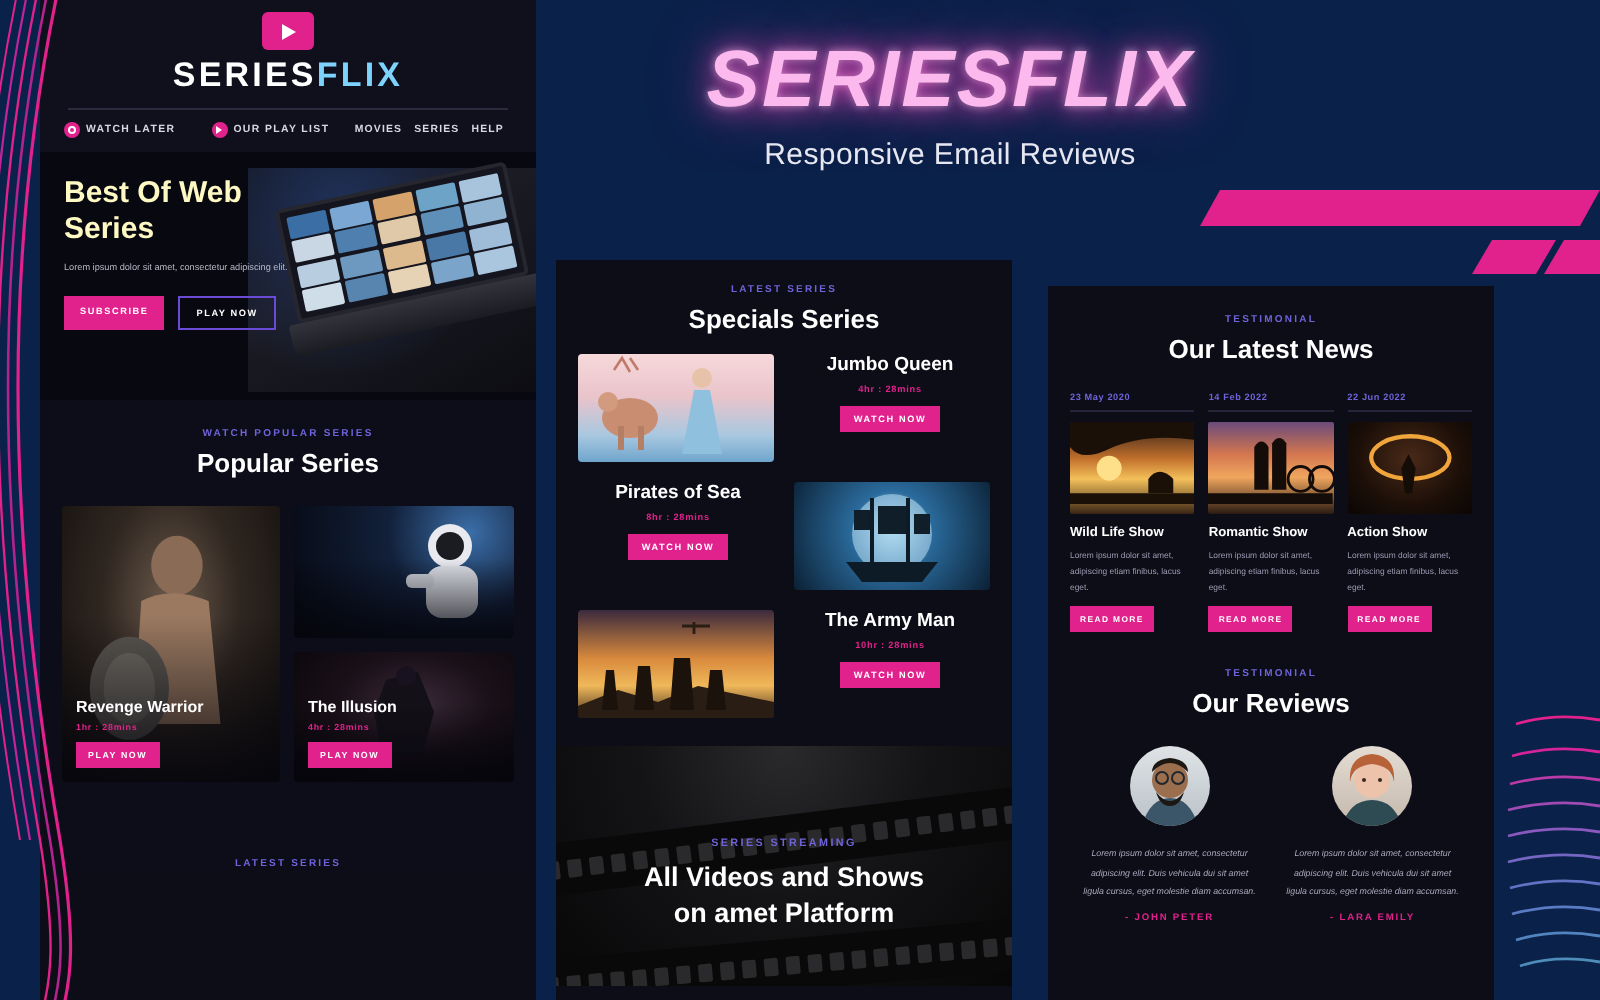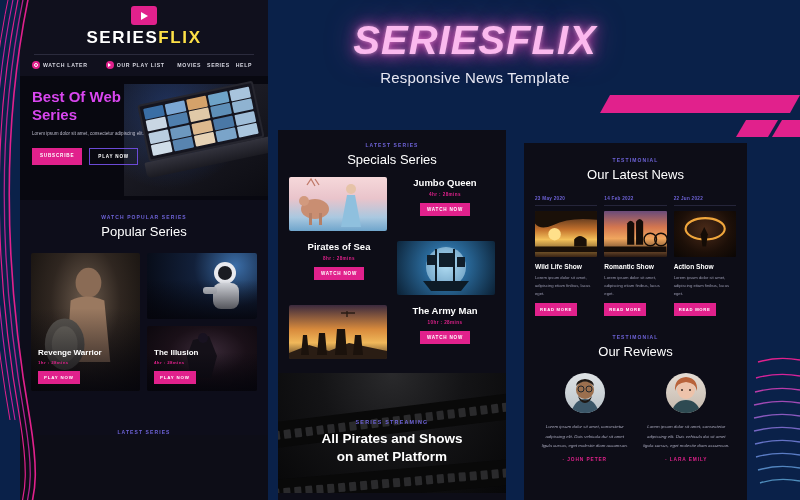--- a/index.html
+++ b/index.html
@@ -21,21 +21,21 @@
   
   #panel-left { left:20px; top:0px; width:248px; height:500px; }
   .lp-header { background:#10101d; padding:6px 0 0 0; }
   .logo-wrap { text-align:center; }
   .logo-badge {
     width:26px; height:19px; margin:0 auto 3px; background:#e1218c;
     border-radius:3px; display:flex; align-items:center; justify-content:center;
   }
   .logo-badge .tri { width:0;height:0;border-left:7px solid #fff;border-top:4px solid transparent;border-bottom:4px solid transparent; }
   .logo-text { font-size:17px; font-weight:bold; letter-spacing:1.6px; color:#fff; }
-  .logo-text .flix { color:#fde047; }
+  .logo-text .flix { color:#7dd3fc; }
   .logo-rule { height:1px; background:#2b2b3d; margin:6px 14px 0; }
   .nav { display:flex; align-items:center; padding:6px 8px 7px 8px; gap:0; }
   .nav-item { display:flex; align-items:center; gap:3px; font-size:5.2px; letter-spacing:.7px; color:#d8d8e2; font-weight:bold; }
   .nav-dot { width:8px;height:8px;border-radius:50%;background:#e1218c;display:flex;align-items:center;justify-content:center; }
   .nav-dot .tri2 { width:0;height:0;border-left:3px solid #fff;border-top:2px solid transparent;border-bottom:2px solid transparent; }
   .nav-dot .clock { width:4px;height:4px;border:1px solid #fff;border-radius:50%; }
   .nav-spacer { flex:1; }
   .nav-links { display:flex; gap:6px; font-size:5.2px; letter-spacing:.6px; color:#d8d8e2; font-weight:bold; padding-right:8px;}
 
   .hero { position:relative; height:124px; background:#080810; overflow:hidden; }
@@ -43,29 +43,29 @@
     position:absolute; right:-6px; top:8px; width:150px; height:112px;
     background:
       radial-gradient(circle at 30% 20%, rgba(40,80,160,.45), transparent 60%),
       linear-gradient(150deg,#14141c 0%,#1b1b24 40%,#0c0c12 100%);
   }
   .laptop { position:absolute; right:6px; top:16px; width:118px; height:78px; transform:rotate(-12deg); }
   .laptop-screen { width:100%; height:58px; background:#15151f; border:2px solid #26262f; border-radius:3px; padding:3px; display:grid; grid-template-columns:repeat(5,1fr); grid-template-rows:repeat(4,1fr); gap:1.5px; overflow:hidden;}
   .thumb { border-radius:1px; }
   .laptop-base { width:128px; margin-left:-5px; height:16px; background:linear-gradient(#33333d,#1b1b22); border-radius:2px 2px 5px 5px; }
   .hero-body { position:relative; z-index:2; padding:12px 0 0 12px; width:145px; }
-  .hero-title { font-size:15px; font-weight:bold; color:#d946ef; line-height:1.18; }
+  .hero-title { font-size:15px; font-weight:bold; color:#fef9c3; line-height:1.18; }
   .hero-sub { font-size:4.6px; color:#b9b9c9; line-height:1.75; margin-top:7px; width:118px; }
   .hero-btns { display:flex; gap:7px; margin-top:10px; }
   .btn { font-size:4.6px; font-weight:bold; letter-spacing:.8px; padding:5px 8px; color:#fff; }
   .btn-fill { background:#e1218c; }
   .btn-outline { border:1px solid #6b4ad6; }
 
   .section-label { font-size:5px; font-weight:bold; letter-spacing:1.1px; color:#6e63d8; text-align:center; }
-  .section-title { font-size:13px; font-weight:normal; color:#fff; text-align:center; margin-top:4px; }
+  .section-title { font-size:13px; font-weight:bold; color:#fff; text-align:center; margin-top:4px; }
 
   .pop-wrap { padding:14px 0 0 0; background:#0d0d1a; }
   .pop-grid { display:flex; gap:7px; padding:14px 11px 16px 11px; }
   .card-big { position:relative; width:110px; height:138px; border-radius:2px; overflow:hidden; }
   .card-col { display:flex; flex-direction:column; gap:7px; }
   .card-sm { position:relative; width:110px; height:65.5px; border-radius:2px; overflow:hidden; }
   .card-shade { position:absolute; inset:0; background:linear-gradient(transparent 40%, rgba(5,5,12,.85) 100%); }
   .card-info { position:absolute; left:7px; bottom:7px; z-index:2; }
   .card-info.mid { bottom:auto; top:30%; }
   .card-name { font-size:8px; font-weight:bold; color:#fff; }
@@ -155,21 +155,21 @@
       <path d="M5 94 Q28 88 50 92" stroke="#6472c6"></path>
       <path d="M6 107 Q28 101 50 105" stroke="#5a7cc4"></path>
       <path d="M8 120 Q28 114 50 118" stroke="#5285bf"></path>
       <path d="M10 133 Q28 127 50 131" stroke="#4e8cba"></path>
     </g>
   </svg>
 </div>
 
 <div class="big-title-wrap">
   <div class="big-title">SERIESFLIX</div>
-  <div class="big-sub">Responsive News Template</div>
+  <div class="big-sub">Responsive Email Reviews</div>
 </div>
 
 <div class="panel" id="panel-left">
 
   <div class="lp-header">
     <div class="logo-wrap">
       <div class="logo-badge">
           <div class="tri"></div>
         </div>
       <div class="logo-text"><span>SERIES</span><span class="flix">FLIX</span></div>
@@ -395,21 +395,21 @@
           <div class="perf"></div>
           <div class="perf"></div>
           <div class="perf"></div>
           <div class="perf"></div>
         <div class="perf"></div>
           <div class="perf"></div>
       </div>
       <div class="fb-text">
         <div class="fb-label">SERIES STREAMING</div>
         <div class="fb-title">
-          <div>All Pirates and Shows</div>
+          <div>All Videos and Shows</div>
           <div>on amet Platform</div>
         </div>
       </div>
     </div>
   </div>
 </div>
 
 <div class="panel" id="panel-right">
   <div class="rp-inner">
     <div class="section-label">TESTIMONIAL</div>

